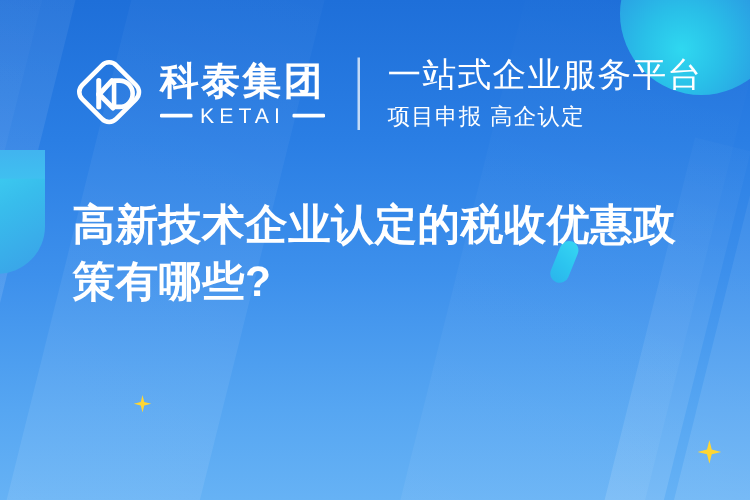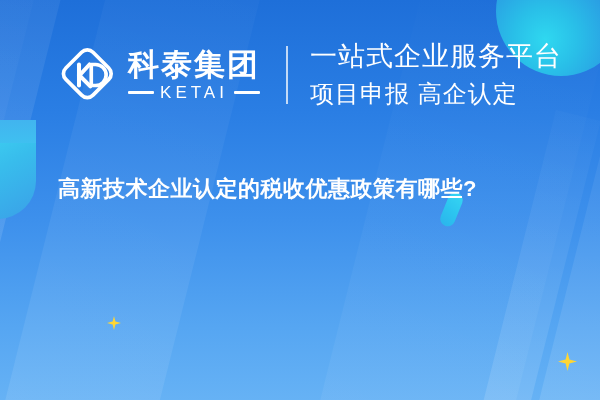--- a/index.html
+++ b/index.html
@@ -157,40 +157,39 @@
   .tagline-main {
     color: #ffffff;
     font-size: 27px;
     font-weight: 400;
     letter-spacing: 1px;
     line-height: 1.15;
     white-space: nowrap;
   }
   .tagline-sub {
     color: #ffffff;
-    font-size: 24px;
+    font-size: 18px;
     font-weight: 400;
     letter-spacing: 1px;
     line-height: 1.3;
     margin-top: 6px;
     white-space: nowrap;
   }
 
   
   .headline {
     position: absolute;
     left: 58px;
     top: 158px;
     width: 500px;
     color: #ffffff;
-    font-size: 22px;
+    font-size: 34px;
     font-weight: 700;
     line-height: 1.34;
     letter-spacing: 0.5px;
-    margin-top: 16px;
   }
 </style>
 </head>
 <body>
 
 <div id="banner">
 
   <div class="bg-layer">
     <div class="stripe stripe-f"></div>
     <div class="stripe stripe-a"></div>

